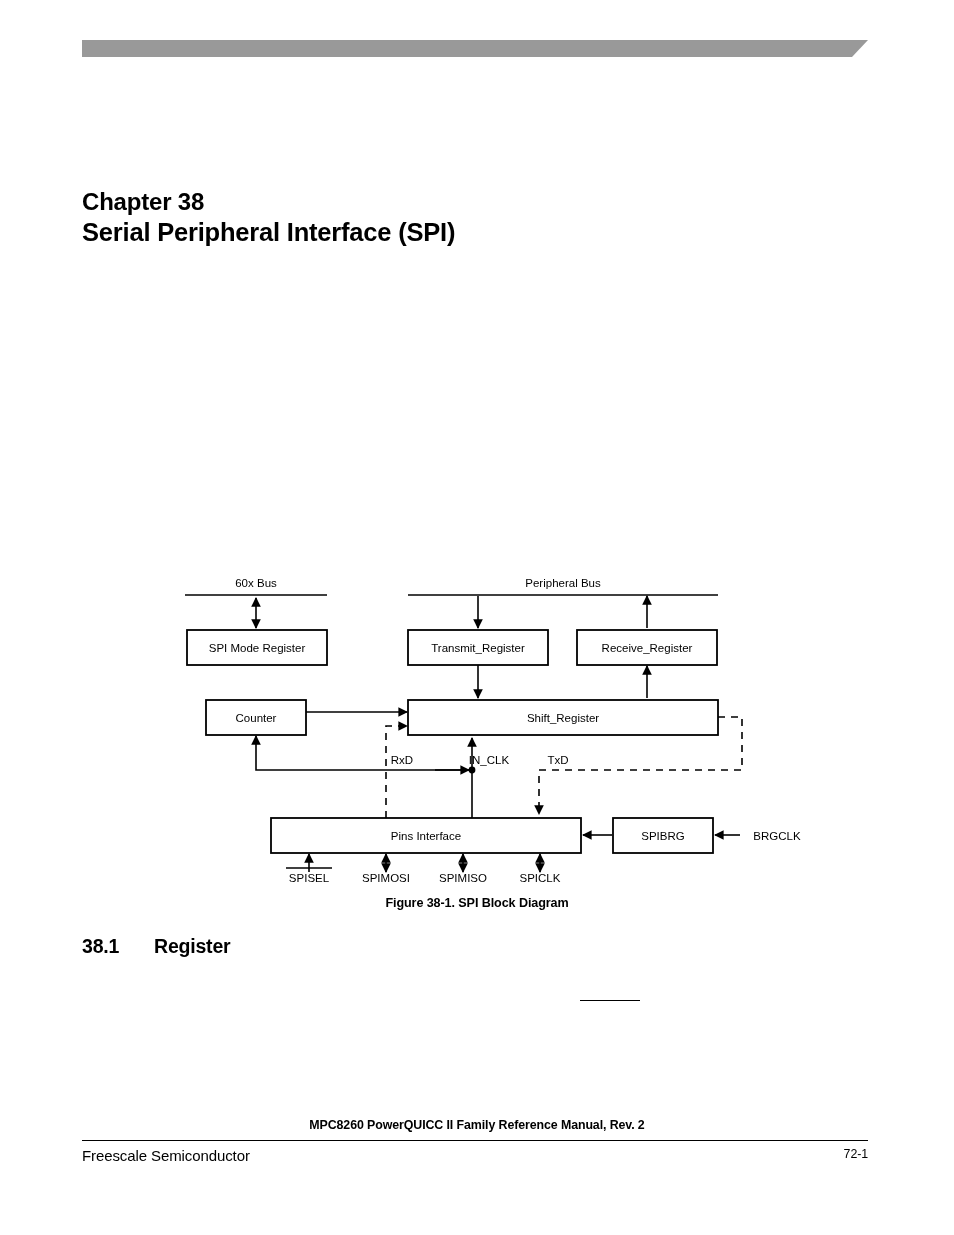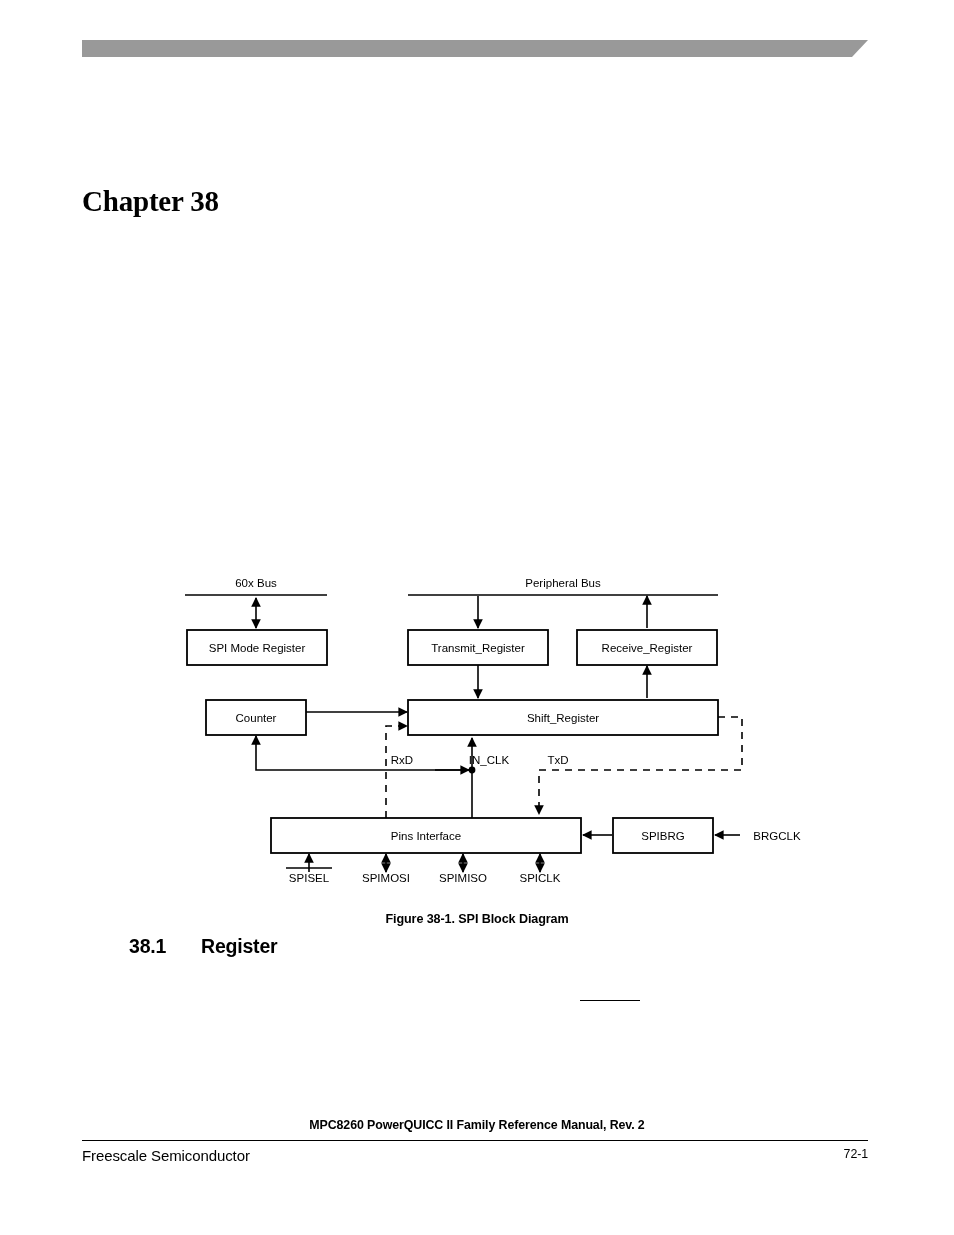--- a/index.html
+++ b/index.html
@@ -26,25 +26,24 @@
   }
 
   
   #chapter-title-block {
     position: absolute;
     left: 82px;
     top: 186px;
     width: 700px;
   }
   #chapter-number {
-    font-size: 29px;
+    font-size: 24px;
     font-weight: bold;
     letter-spacing: -0.2px;
     line-height: 31px;
-    font-family: Liberation Serif, serif;
   }
   #chapter-name {
     font-size: 25.5px;
     font-weight: bold;
     letter-spacing: -0.2px;
     line-height: 31px;
   }
 
   
   #figure-block {
@@ -77,37 +76,35 @@
 
   #figure-caption {
     position: absolute;
     left: 0;
     top: 896px;
     width: 954px;
     text-align: center;
     font-size: 12.6px;
     font-weight: bold;
     letter-spacing: -0.1px;
-    margin-top: 16px;
   }
 
   
   #section-heading {
     position: absolute;
     left: 82px;
     top: 935px;
     width: 700px;
     font-size: 19.5px;
     font-weight: bold;
     letter-spacing: -0.2px;
   }
   #section-number {
     display: inline-block;
     width: 72px;
-    margin-left: 47px;
   }
 
   
   #body-rule-artifact {
     position: absolute;
     left: 580px;
     top: 1000px;
     width: 60px;
     height: 0;
     border-top: 1.6px solid #000000;
@@ -149,20 +146,21 @@
 </style>
 </head>
 <body>
 
 <svg id="top-banner" width="786" height="17" viewBox="0 0 786 17">
   <polygon points="0,0 786,0 770,17 0,17" fill="#999999"></polygon>
 </svg>
 
 <div id="chapter-title-block">
   <div id="chapter-number">Chapter 38</div>
+  <div id="chapter-name">Serial Peripheral Interface (SPI)</div>
 </div>
 
 <div id="figure-block">
   <svg id="spi-diagram" width="954" height="350" viewBox="0 0 954 350">
     <defs>
       <marker id="arrHead" viewBox="0 0 10 10" refX="9" refY="5" markerWidth="6" markerHeight="6" orient="auto-start-reverse">
         <path d="M 0 0 L 10 5 L 0 10 z" fill="#000"></path>
       </marker>
       <marker id="arrHeadStart" viewBox="0 0 10 10" refX="9" refY="5" markerWidth="6" markerHeight="6" orient="auto-start-reverse">
         <path d="M 0 0 L 10 5 L 0 10 z" fill="#000"></path>

